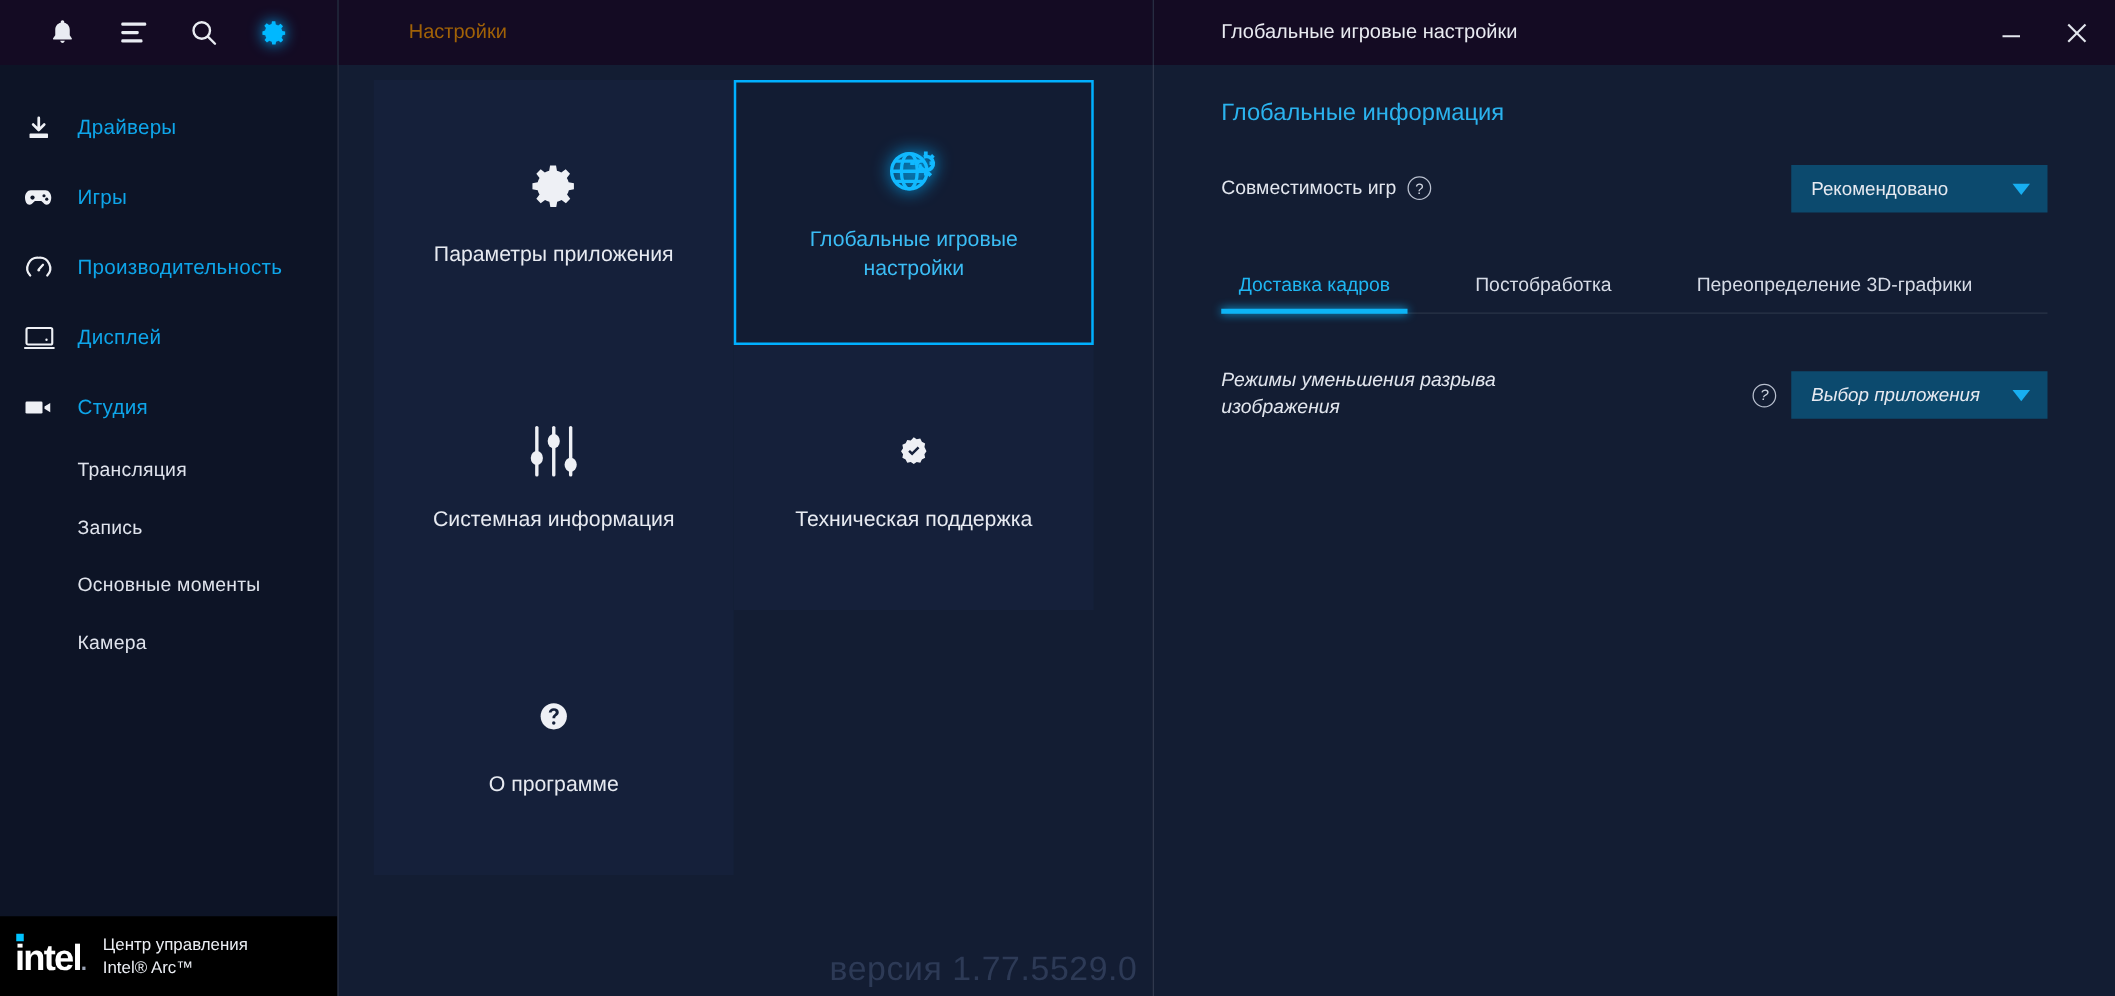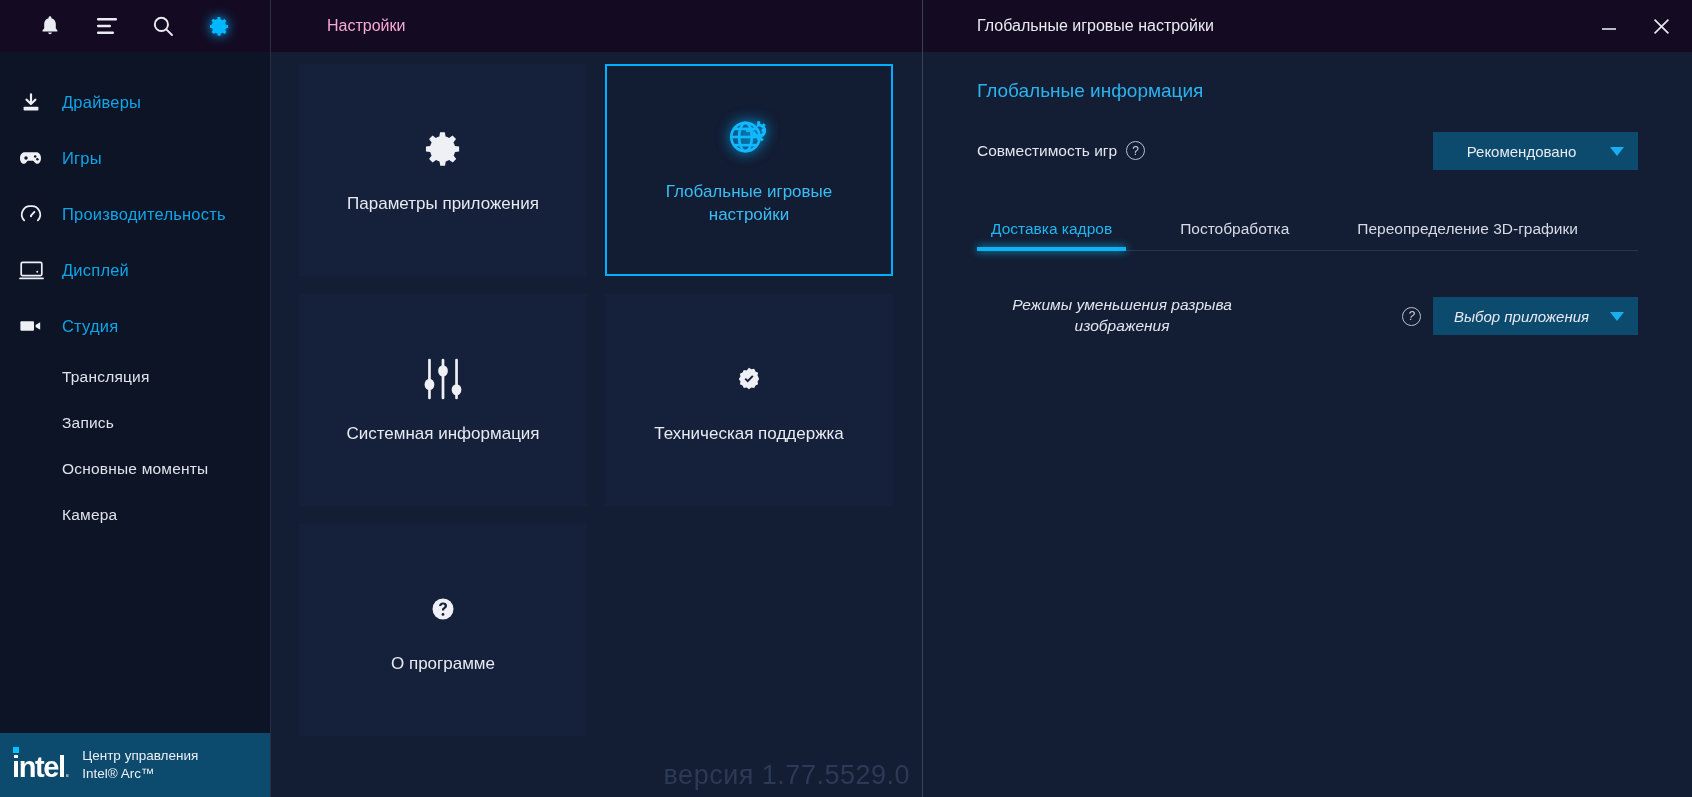--- a/index.html
+++ b/index.html
@@ -47,21 +47,21 @@
   .nav-label {
     color: #0ea5e9; font-size: 16.5px; letter-spacing: .2px;
   }
   .nav-sub {
     display: flex; align-items: center;
     height: 46px; padding-left: 62px; cursor: pointer;
   }
   .nav-sub .nav-label { font-size: 15.5px; color: #dfe3ec; }
 
   .sidebar-footer {
-    height: 64px; background: #0c4a6e;
+    height: 64px; background: #000000;
     display: flex; align-items: center; gap: 14px;
     padding-left: 12px;
   }
   .intel-logo {
     position: relative;
     font-family: "Liberation Sans", sans-serif;
     font-weight: 700; font-size: 29px; color: #ffffff;
     letter-spacing: -1.4px; line-height: 1;
     padding-top: 4px;
   }
@@ -81,28 +81,27 @@
     display: flex; flex-direction: column;
     position: relative;
     border-left: 1px solid #2a3043;
   }
   .middle-topbar {
     height: 52px; background: #140b23;
     display: flex; align-items: center;
     padding-left: 56px;
     flex: 0 0 52px;
   }
-  .middle-title { color: #f9a8d4; font-size: 16px; }
+  .middle-title { color: #a16207; font-size: 16px; }
 
   .tiles {
     flex: 1 1 auto;
     padding: 12px 28px 0 28px;
     display: flex; flex-wrap: wrap;
     align-content: flex-start;
-    gap: 18px;
     position: relative;
   }
   .tile {
     width: 288px; height: 212px;
     background: #15203a;
     display: flex; flex-direction: column;
     align-items: center; justify-content: center;
     gap: 20px; cursor: pointer;
     border: 2px solid transparent;
     text-align: center;
@@ -148,21 +147,20 @@
     color: #e4e7ee;
   }
 
   .right-body { padding: 28px 54px 0 54px; }
   .section-title {
     color: #2bb3ee; font-size: 19px; margin-bottom: 26px;
   }
   .setting-row {
     display: flex; align-items: center;
     min-height: 46px;
-    text-align: center;
   }
   .setting-label {
     color: #e2e6ee; font-size: 15.5px;
     display: flex; align-items: center; gap: 9px;
     line-height: 1.35;
   }
   .help-icon {
     width: 19px; height: 19px; flex: 0 0 19px;
     border: 1.4px solid #b9c0cf; border-radius: 50%;
     color: #cdd3df; font-size: 12px;

